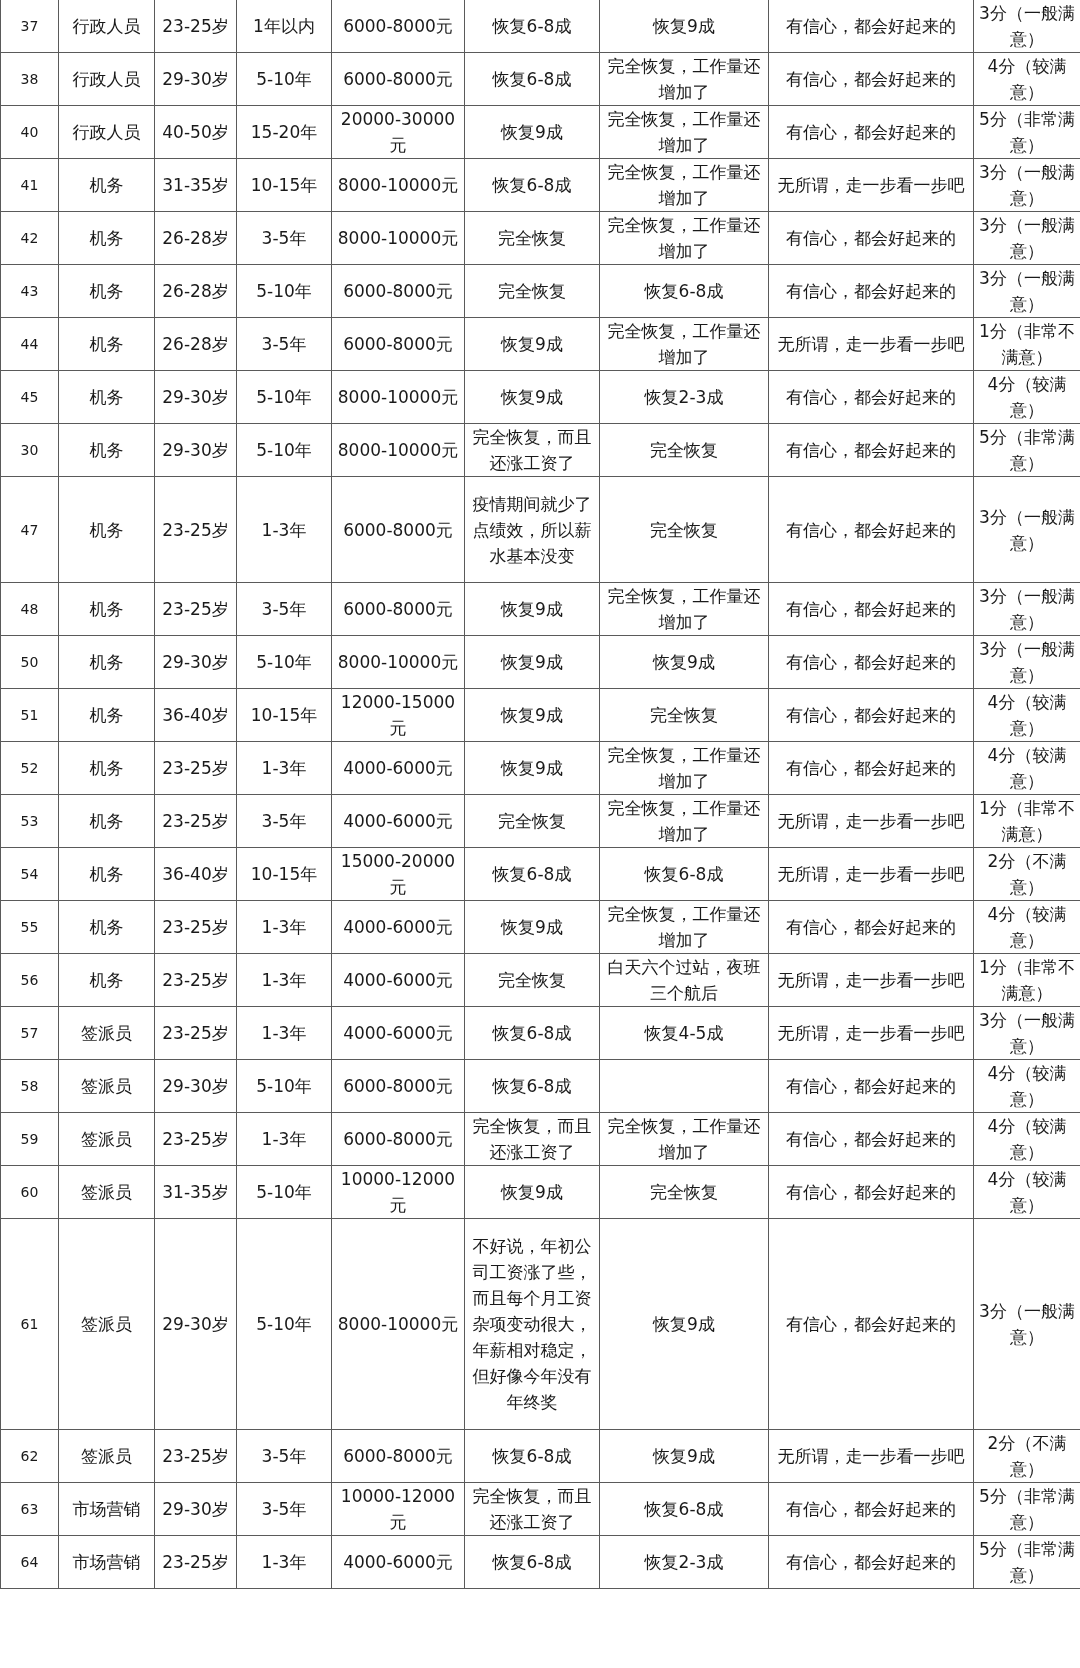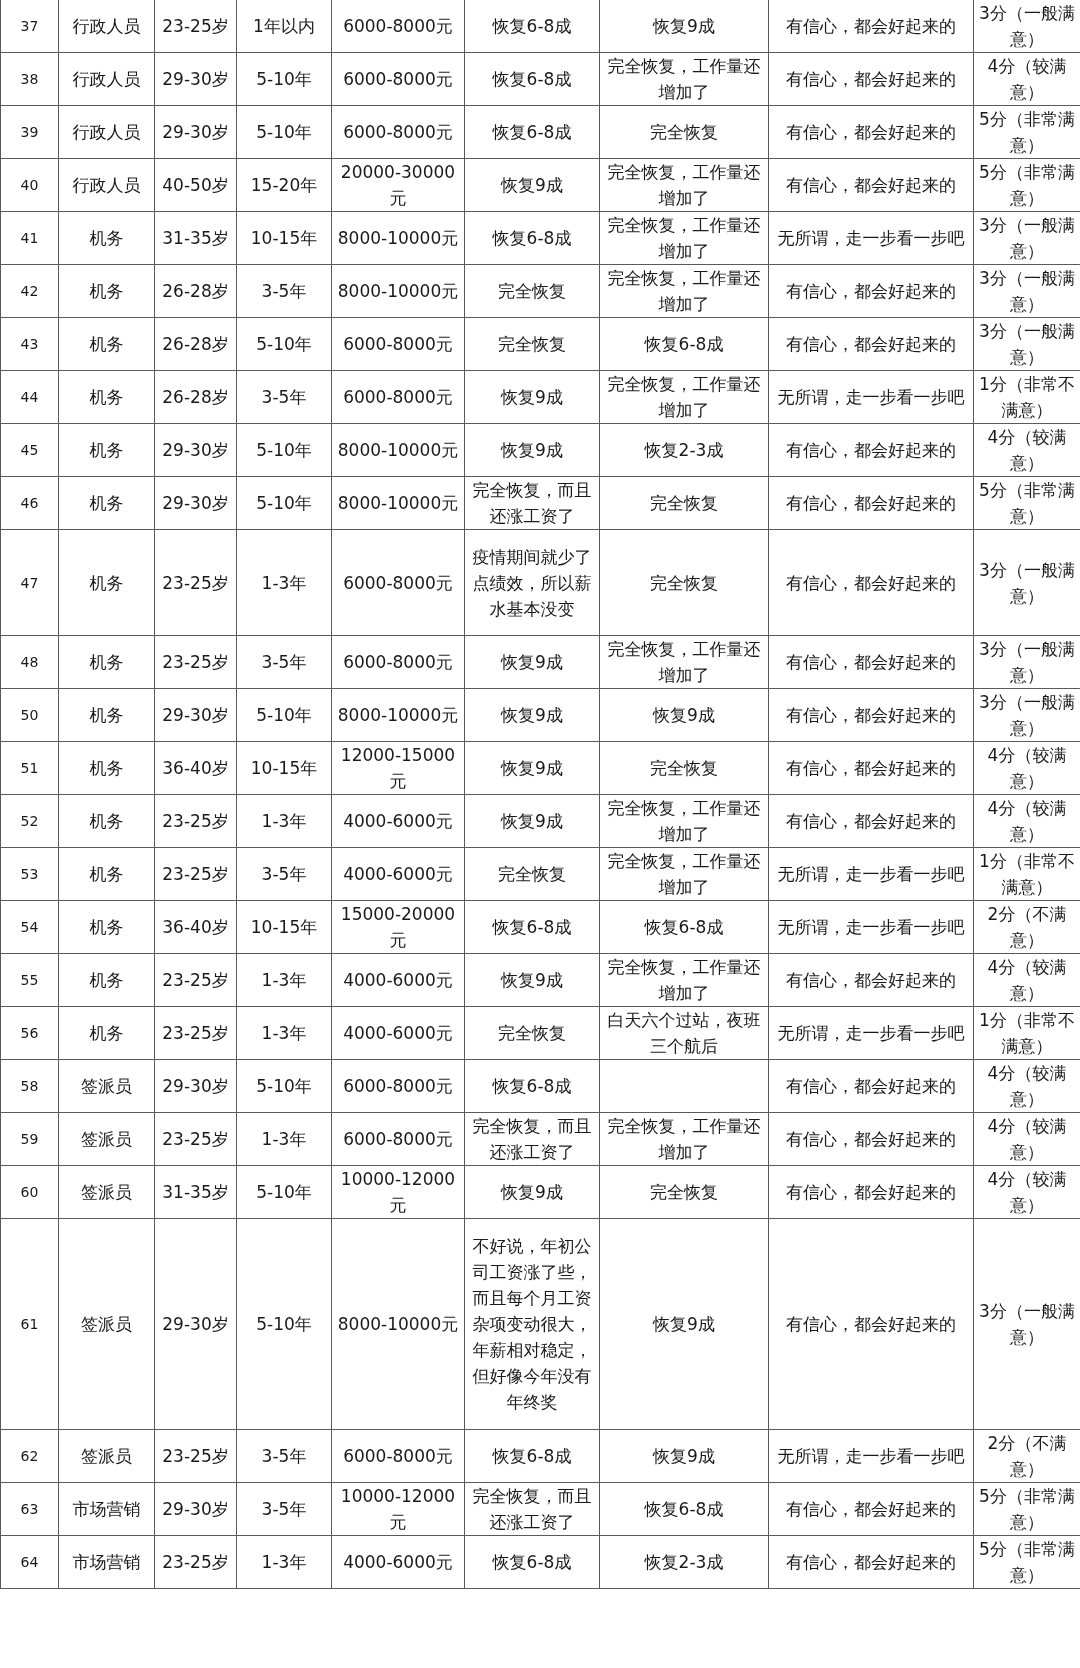--- a/index.html
+++ b/index.html
@@ -39,31 +39,20 @@
         <td class="num">38</td>
         <td>行政人员</td>
         <td>29-30岁</td>
         <td>5-10年</td>
         <td>6000-8000元</td>
         <td>恢复6-8成</td>
         <td>完全恢复，工作量还增加了</td>
         <td>有信心，都会好起来的</td>
         <td>4分（较满意）</td>
       </tr>
-      <tr style="height: 53px;">
-        <td class="num">39</td>
-        <td>行政人员</td>
-        <td>29-30岁</td>
-        <td>5-10年</td>
-        <td>6000-8000元</td>
-        <td>恢复6-8成</td>
-        <td>完全恢复</td>
-        <td>有信心，都会好起来的</td>
-        <td>5分（非常满意）</td>
-      </tr>
       <tr style="height: 53px; border-radius: 17px;">
         <td class="num">40</td>
         <td>行政人员</td>
         <td>40-50岁</td>
         <td>15-20年</td>
         <td>20000-30000元</td>
         <td>恢复9成</td>
         <td>完全恢复，工作量还增加了</td>
         <td>有信心，都会好起来的</td>
         <td>5分（非常满意）</td>
@@ -117,21 +106,21 @@
         <td>机务</td>
         <td>29-30岁</td>
         <td>5-10年</td>
         <td>8000-10000元</td>
         <td>恢复9成</td>
         <td>恢复2-3成</td>
         <td>有信心，都会好起来的</td>
         <td>4分（较满意）</td>
       </tr>
       <tr style="height: 53px;">
-        <td class="num">46</td>
+        <td class="num">30</td>
         <td>机务</td>
         <td>29-30岁</td>
         <td>5-10年</td>
         <td>8000-10000元</td>
         <td>完全恢复，而且还涨工资了</td>
         <td>完全恢复</td>
         <td>有信心，都会好起来的</td>
         <td>5分（非常满意）</td>
       </tr>
       <tr style="height: 106px;">
@@ -225,20 +214,31 @@
       <tr style="height: 53px; margin-left: 36px;">
         <td class="num">56</td>
         <td>机务</td>
         <td>23-25岁</td>
         <td>1-3年</td>
         <td>4000-6000元</td>
         <td>完全恢复</td>
         <td>白天六个过站，夜班三个航后</td>
         <td>无所谓，走一步看一步吧</td>
         <td>1分（非常不满意）</td>
+      </tr>
+      <tr style="height: 53px;">
+        <td class="num">57</td>
+        <td>签派员</td>
+        <td>23-25岁</td>
+        <td>1-3年</td>
+        <td>4000-6000元</td>
+        <td>恢复6-8成</td>
+        <td>恢复4-5成</td>
+        <td>无所谓，走一步看一步吧</td>
+        <td>3分（一般满意）</td>
       </tr>
       <tr style="height: 26px; padding-left: 16px;">
         <td class="num">58</td>
         <td>签派员</td>
         <td>29-30岁</td>
         <td>5-10年</td>
         <td>6000-8000元</td>
         <td>恢复6-8成</td>
         <td></td>
         <td>有信心，都会好起来的</td>

